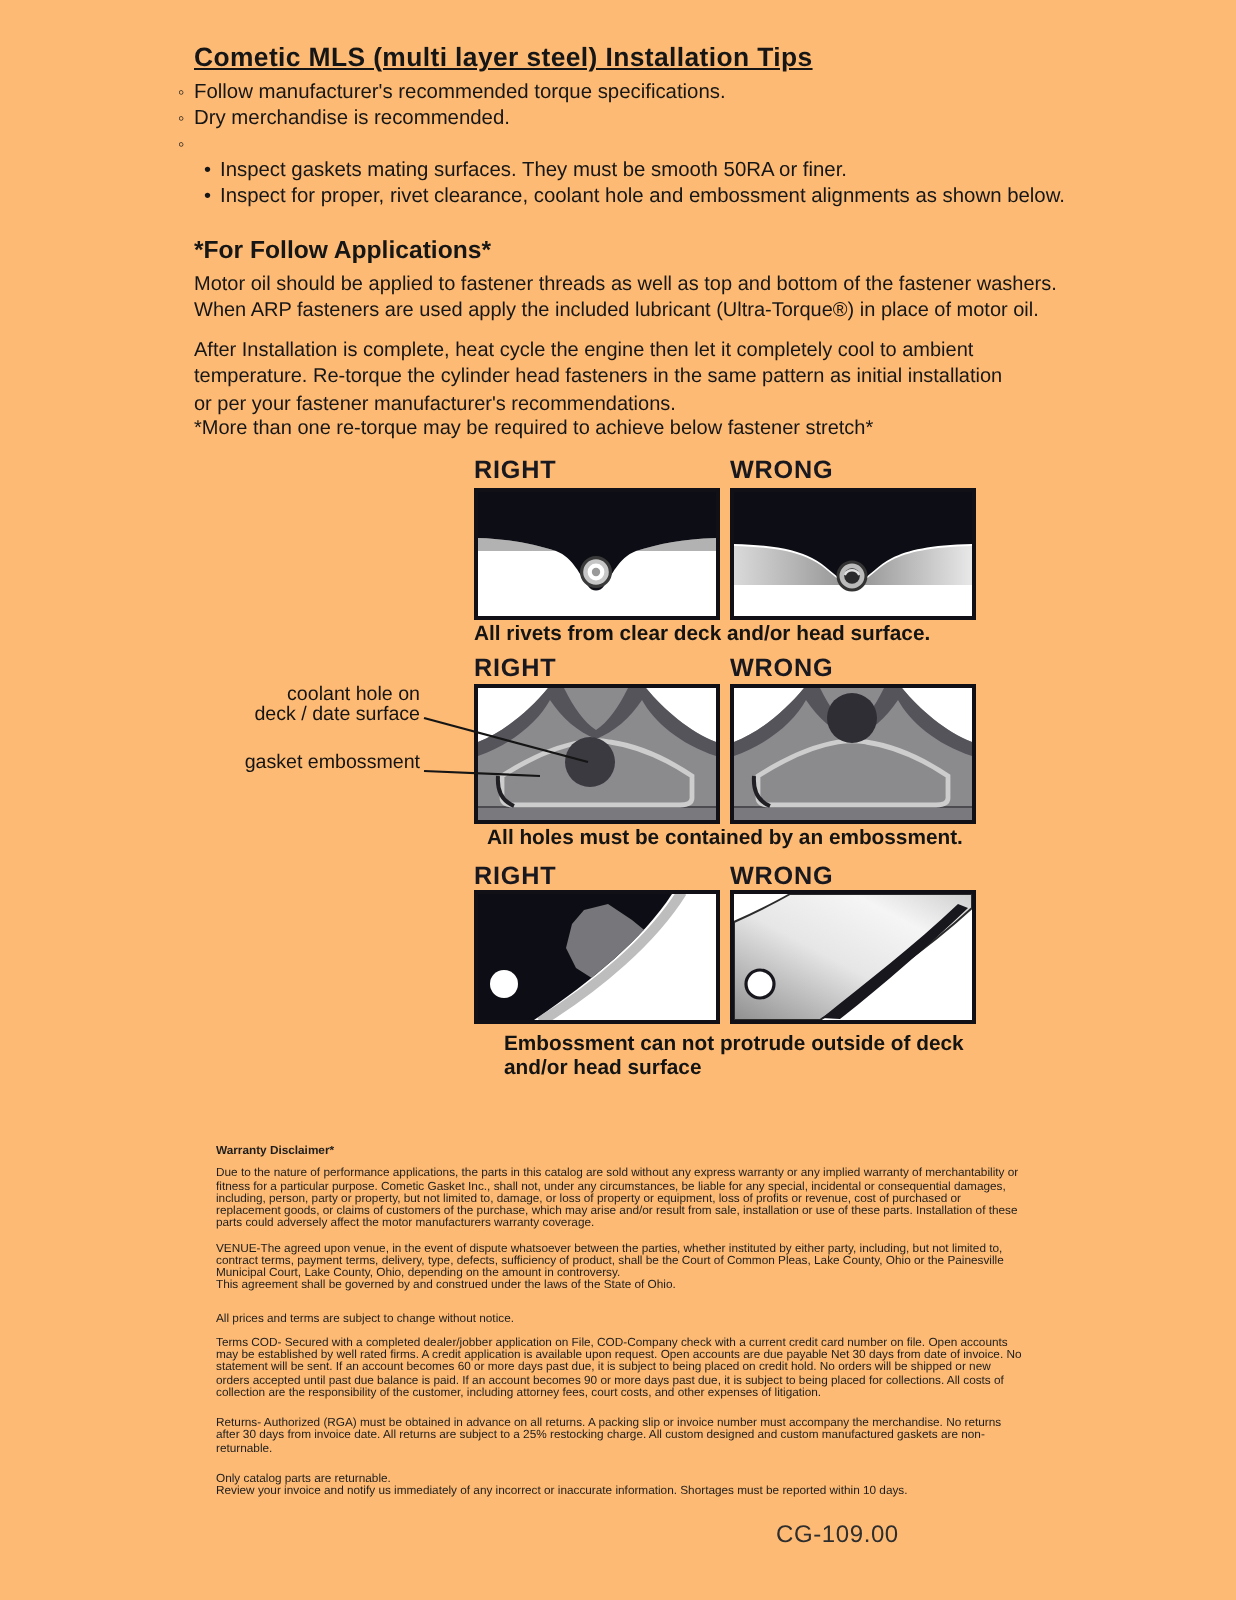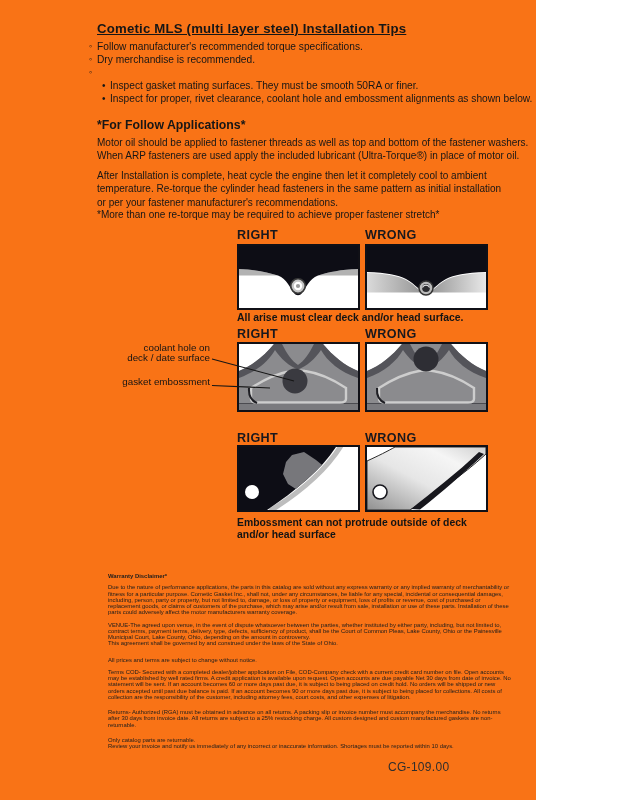--- a/index.html
+++ b/index.html
@@ -1,16 +1,16 @@
 <!DOCTYPE html>
 <html><head>
 <meta charset="utf-8">
 <style>
   html,body { margin:0; padding:0; background:#ffffff; }
-  .page { position:relative; width:536px; height:800px; background:#f97316; overflow:hidden;
+  .page { position:relative; width:618px; height:800px; background:#fdba74; overflow:hidden;
           font-family:"Liberation Sans", sans-serif; color:#161616;text-decoration:underline; }
   .abs { position:absolute; }
   .pre { white-space:pre-line; }
 
   .title { left:97px; top:21px; font-size:13.2px; font-weight:700; text-decoration:underline; letter-spacing:0.2px; }
 
   .bullets { left:89px; top:40px; font-size:10.2px; line-height:13.1px; }
   .b-row { display:flex; }
   .b-marker { width:8px; flex:0 0 8px; font-size:9px; line-height:13.1px; }
   .sub { margin-left:13px; }
@@ -20,21 +20,21 @@
   .para { left:97px; font-size:10px; line-height:13.3px; width:460px; }
   .p1 { top:136px; }
   .p2 { top:169px; }
   .p3 { top:208px; }
 
   .dg-label { width:123px; font-size:12.6px; font-weight:700; letter-spacing:0.4px; color:#18181e; }
   .dg-box { width:123px; height:0; }
   .dg-box svg { display:block; }
   .caption { font-weight:700; font-size:10.4px; color:#141414; }
   .cap2 { width:251px; text-align:center; }
-  .cap3 { line-height:11.6px; }
+  .cap3 { line-height:11.6px;margin-left:15px; }
 
   .ann { width:150px; text-align:right; font-size:9.8px; line-height:9.8px; color:#141414; }
 
   .disc { left:108px; top:573px; width:404px; font-size:5.9px; line-height:6.25px; color:#1d1d1d; }
   .disc-h { font-weight:700; margin:0 0 5px 0; }
   .disc p { margin:0 0 6px 0; }
   .disc p.gap-top { margin-top:10px; }
   .disc p.gap-mid { margin-bottom:9px; }
 
   .footer { left:388px; top:760px; font-size:12px; color:#2e2e2e; letter-spacing:0.3px; }
@@ -53,35 +53,35 @@
     </div>
     <div class="b-row">
       <span class="b-marker">◦</span>
       <span>Dry merchandise is recommended.</span>
     </div>
     <div class="b-row">
       <span class="b-marker">◦</span>
     </div>
     <div class="b-row sub">
       <span class="b-marker">•</span>
-      <span>Inspect gasket mating surfaces.  They must be smooth 50RA or finer.</span>
+      <span>Inspect gaskets mating surfaces.  They must be smooth 50RA or finer.</span>
     </div>
     <div class="b-row sub">
       <span class="b-marker">•</span>
       <span>Inspect for proper, rivet clearance, coolant hole and embossment alignments as shown below.</span>
     </div>
   </div>
 
   <div class="abs diesel-h">*For Follow Applications*</div>
   <div class="abs para pre p1">Motor oil should be applied to fastener threads as well as top and bottom of the fastener washers.
 When ARP fasteners are used apply the included lubricant (Ultra-Torque®) in place of motor oil.</div>
   <div class="abs para pre p2">After Installation is complete, heat cycle the engine then let it completely cool to ambient
 temperature. Re-torque the cylinder head fasteners in the same pattern as initial installation
 or per your fastener manufacturer's recommendations.</div>
-  <div class="abs para pre p3">*More than one re-torque may be required to achieve proper fastener stretch*</div>
+  <div class="abs para pre p3">*More than one re-torque may be required to achieve below fastener stretch*</div>
 
   <div class="abs dg-label" style="left:237px; top:228px;">RIGHT</div>
   <div class="abs dg-label" style="left:365px; top:228px;">WRONG</div>
 
   <div class="abs dg-box" style="left:237px; top:244px;">
     <svg width="123" height="66" viewBox="0 0 123 66">
       <rect x="1" y="1" width="121" height="64" fill="#ffffff"></rect>
       <path d="M2,25 C18,25.5 30,28 41,31.5 L2,31.5 Z" fill="#b2b2b2"></path>
       <path d="M121,25 C104,25.5 92,28 81,31.5 L121,31.5 Z" fill="#b2b2b2"></path>
       <path d="M2,2 H121 V25 C104,25.5 92,28 81,31.5 C72,35 69,44 65,49 C63,52 59,52 57,49 C53,44 50,35 41,31.5 C30,28 18,25.5 2,25 Z" fill="#0d0d15"></path>
@@ -108,21 +108,21 @@
       <path d="M2,29 C22,29.5 33,32 41,36 C48,39.5 52,45 57,47.5 L57,48.5 L2,48.5 Z" fill="url(#gwL)"></path>
       <path d="M121,29 C100,29.5 89,32 81,36 C74,39.5 70,45 65,47.5 L65,48.5 L121,48.5 Z" fill="url(#gwR)"></path>
       <path d="M2,2 H121 V28 C100,28.5 89,31 81,35 C74,38.5 70,44 65,46.5 C63,47.5 59,47.5 57,46.5 C52,44 48,38.5 41,35 C33,31 22,28.5 2,28 Z" fill="#0d0d15"></path>
       <circle cx="61" cy="44" r="7" fill="#bbbbbb" stroke="#333333" stroke-width="1.5"></circle>
       <circle cx="61" cy="44" r="3.9" fill="#2b2b2e"></circle>
       <path d="M57.4,43.5 A3.9,3.9 0 0 1 64.6,43.5" fill="none" stroke="#e0e0e0" stroke-width="1.2"></path>
       <rect x="1" y="1" width="121" height="64" fill="none" stroke="#101016" stroke-width="2"></rect>
     </svg>
   </div>
 
-  <div class="abs caption" style="left:237px; top:312px;">All arise must clear deck and/or head surface.</div>
+  <div class="abs caption" style="left:237px; top:312px;">All rivets from clear deck and/or head surface.</div>
 
   <div class="abs dg-label" style="left:237px; top:327px;">RIGHT</div>
   <div class="abs dg-label" style="left:365px; top:327px;">WRONG</div>
 
   <div class="abs ann pre" style="left:60px; top:343px;">coolant hole on
 deck / date surface</div>
   <div class="abs ann" style="left:60px; top:377px;">gasket embossment</div>
 
   <div class="abs dg-box" style="left:237px; top:342px;">
     <svg width="123" height="70" viewBox="0 0 123 70">
@@ -152,20 +152,21 @@
       <circle cx="61" cy="17" r="12.5" fill="#2e2e34"></circle>
       <rect x="1" y="1" width="121" height="68" fill="none" stroke="#101016" stroke-width="2"></rect>
     </svg>
   </div>
 
   <svg class="abs" style="left:120px; top:340px;" width="180" height="60" viewBox="0 0 180 60">
     <line x1="92" y1="19" x2="174" y2="41" stroke="#151515" stroke-width="1.1"></line>
     <line x1="92" y1="45.5" x2="150" y2="48" stroke="#151515" stroke-width="1.1"></line>
   </svg>
 
+  <div class="abs caption cap2" style="left:237px; top:414px;">All holes must be contained by an embossment.</div>
 
   <div class="abs dg-label" style="left:237px; top:431px;">RIGHT</div>
   <div class="abs dg-label" style="left:365px; top:431px;">WRONG</div>
 
   <div class="abs dg-box" style="left:237px; top:445px;">
     <svg width="123" height="67" viewBox="0 0 123 67">
       <defs>
         <clipPath id="band3r">
             <path d="M2,2 L99,2 C84,25 58,46 30,65 L2,65 Z"></path>
           </clipPath>

